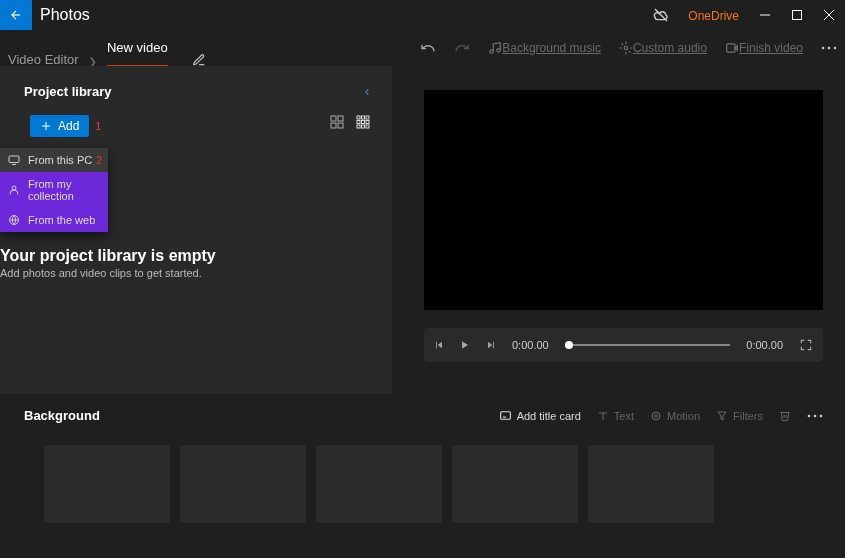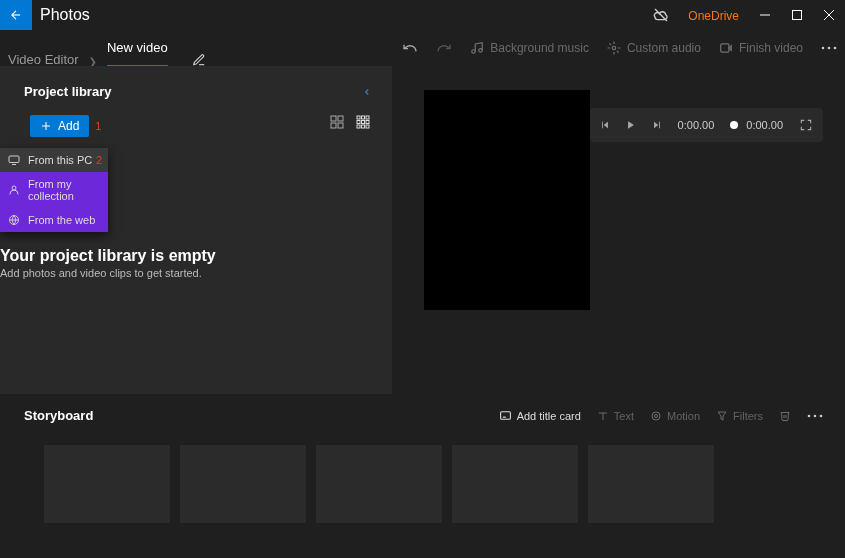--- a/index.html
+++ b/index.html
@@ -14,21 +14,21 @@
   .win-btn { width: 32px; height: 30px; display: flex; align-items: center; justify-content: center; color: #fff; font-size: 11px; }
 
   .topbar { height: 36px; display: flex; align-items: center; padding: 0 8px; }
   .bc { display: flex; align-items: flex-end; gap: 10px; font-size: 13px; }
   .bc-item { color: #9a9a9a; }
   .bc-chev { color: #6a6a6a; font-size: 10px; }
   .bc-active { color: #fff; border-bottom: 2px solid #c2410c; padding-bottom: 10px; margin-top: 10px; }
   .edit-icon { color: #ccc; margin-left: 14px; }
   .topbar-spacer { flex: 1; }
   .top-actions { display: flex; align-items: center; gap: 18px; color: #9a9a9a; font-size: 12px; }
-  .top-action { display: flex; align-items: center; gap: 6px; cursor: pointer; }
+  .top-action { display: flex; align-items: center; cursor: pointer; text-decoration: underline; }
   .top-action.disabled { opacity: 0.6; }
 
   .main { display: flex; height: 328px; }
   .library { width: 392px; background: #292929; position: relative; border-radius: 0; }
   .lib-header { display: flex; align-items: center; justify-content: space-between; padding: 18px 20px 10px 24px; }
   .lib-title { font-size: 13px; font-weight: 600; color: #fff; }
   .collapse { color: #3a78c8; font-size: 12px; }
   .lib-tools { display: flex; align-items: flex-start; justify-content: space-between; padding: 6px 22px 6px 30px; }
   .add-btn { display: flex; align-items: center; gap: 6px; background: #0078d4; color: #fff; padding: 4px 10px; border-radius: 2px; font-size: 12px; cursor: pointer; }
   .annot { color: #e53935; font-size: 11px; margin-left: 6px; }
@@ -39,21 +39,21 @@
   .dropdown { position: absolute; left: 0; top: 148px; width: 108px; background: #6d28d9; z-index: 10; box-shadow: 0 4px 10px rgba(0,0,0,0.6); }
   .dd-item { display: flex; align-items: center; gap: 8px; padding: 6px 8px; font-size: 11px; color: #ddd; cursor: pointer; position: relative; }
   .dd-item.hl { background: #3a3a3a; }
   .dd-ic { width: 12px; height: 12px; display: inline-flex; }
 
   .empty { text-align: left; margin-top: 62px; }
   .empty-ic { display: inline-block; margin-bottom: 10px; }
   .empty-title { font-size: 16px; font-weight: 600; color: #fff; }
   .empty-sub { font-size: 11px; color: #bbb; margin-top: 2px; }
 
-  .preview { flex: 1; padding: 24px 22px 0 32px; display: flex; flex-direction: row; }
+  .preview { flex: 1; padding: 24px 22px 0 32px; display: flex; flex-direction: column; }
   .video { width: 100%; height: 220px; background: #000; }
   .controls { margin-top: 18px; background: #2a2a2a; border-radius: 4px; height: 34px; display: flex; align-items: center; padding: 0 10px; gap: 16px; }
   .pc-btn { color: #a7a7a7; font-size: 11px; }
   .time { font-size: 11px; color: #ccc; }
   .seek { flex: 1; height: 2px; background: #888; position: relative; }
   .seek::before { content: ""; position: absolute; left: 0; top: -3px; width: 8px; height: 8px; border-radius: 50%; background: #fff; }
   .fs { color: #a7a7a7; }
 
   .storyboard { padding: 14px 22px 0 24px; }
   .sb-header { display: flex; align-items: center; justify-content: space-between; }
@@ -281,21 +281,21 @@
           <svg width="14" height="14" viewBox="0 0 24 24" fill="none" stroke="#a7a7a7" stroke-width="2">
             <path d="M4 9V4h5M20 9V4h-5M4 15v5h5M20 15v5h-5"></path>
           </svg>
         </span>
     </div>
   </div>
 </div>
 
 <div class="storyboard">
   <div class="sb-header">
-    <span class="sb-title">Storyboard</span>
+    <span class="sb-title">Background</span>
     <div class="sb-actions">
       <span class="sb-action">
           <svg width="13" height="13" viewBox="0 0 24 24" fill="none" stroke="#ddd" stroke-width="2">
             <rect x="3" y="5" width="18" height="14" rx="2"></rect>
             <line x1="7" y1="15" x2="13" y2="15"></line>
           </svg>
           <span style="color:#ddd">Add title card</span>
         </span>
       <span class="sb-action disabled">
           <svg width="12" height="12" viewBox="0 0 24 24" fill="none" stroke="#aaa" stroke-width="2">

